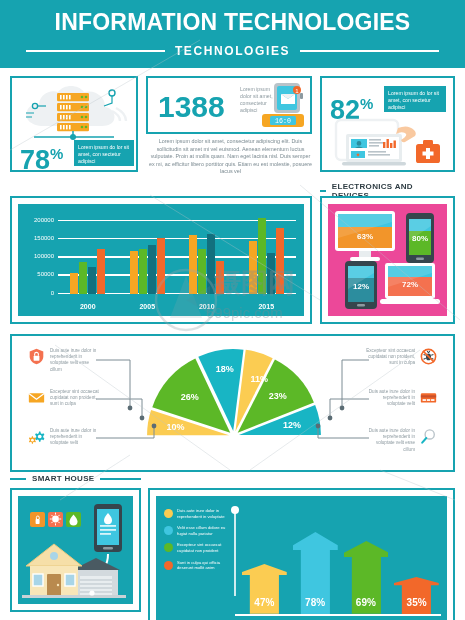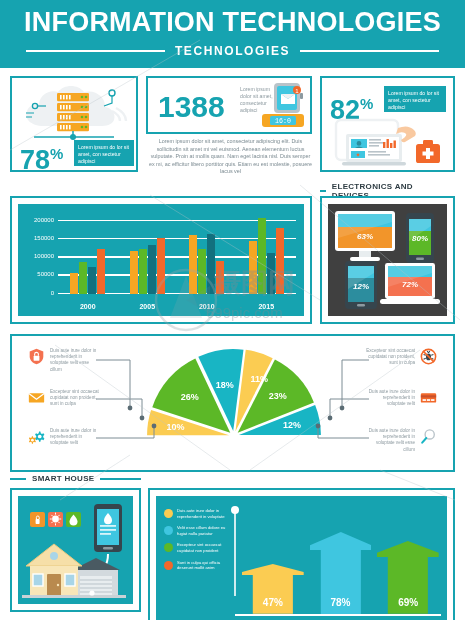--- a/index.html
+++ b/index.html
@@ -13,21 +13,21 @@
 
   
   .header {
     background: #16a3b0;
     height: 68px;
     padding-top: 7px;
     text-align: center;
   }
   .header-title {
     color: #ffffff;
-    font-size: 27px;
+    font-size: 23px;
     font-weight: bold;
     letter-spacing: 0.2px;
     line-height: 31px;
   }
   .header-sub-wrap {
     display: flex; align-items: center; justify-content: center;
     margin-top: 6px; padding: 0 26px;
   }
   .header-rule { flex: 1; height: 2px; background: #ffffff; }
   .header-sub {
@@ -84,21 +84,21 @@
   .bargroup { flex: 1; display: flex; align-items: flex-end; justify-content: center; gap: 1px; height: 100%; }
   .bar { width: 8px; }
   .xlabels {
     position: absolute; left: 40px; right: 8px; bottom: 6px;
     display: flex;
   }
   .xlabel { flex: 1; text-align: center; color: #ffffff; font-size: 7px; font-weight: bold; }
 
   
   .devpanel { left: 320px; top: 196px; width: 135px; height: 128px; }
-  .devinner { position: absolute; left: 6px; top: 6px; right: 6px; bottom: 6px; background: #404040; font-style: italic; }
+  .devinner { position: absolute; left: 6px; top: 6px; right: 6px; bottom: 6px; background: #ec4899; }
   .devpct {
     position: absolute; color: #ffffff; font-weight: bold; font-size: 8px;
     left: 0; right: 0; text-align: center;
   }
 
   
   .piepanel { left: 10px; top: 334px; width: 445px; height: 138px; }
 
   .pieitem { position: absolute; display: flex; gap: 5px; align-items: flex-start; }
   .pieitem .ptxt { font-size: 4.6px; line-height: 6.2px; color: #8d9aa0; width: 52px; }
@@ -424,21 +424,21 @@
       <path d="M 95.0615582970243 95.21782767479884 L 13.061558297024305 95.21782767479885 A 82 82 0 0 1 17.07492396082172 69.87843413605313 Z" fill="#fbcc52"></path>
       <path d="M 96.2494446518477 92.69344067338174 L 18.262810315645112 67.35404713463603 A 82 82 0 0 1 61.335542743511716 18.497622371168163 Z" fill="#5cb827"></path>
       <path d="M 99.21782767479884 91.0615582970243 L 64.30392576646287 16.865739994810724 A 82 82 0 0 1 109.49515282707179 9.708152789237118 Z" fill="#18b5c4"></path>
       <path d="M 101.47020162616153 91.22103492600834 L 111.74752677843448 9.867629418221156 A 82 82 0 0 1 138.69742260480436 18.158499942562173 Z" fill="#fbcc52"></path>
       <path d="M 103.69815547489304 92.63493743245112 L 140.92537645353588 19.572402449004954 A 82 82 0 0 1 179.93982731772968 62.448724112307545 Z" fill="#5cb827"></path>
       <path d="M 104.91143625364344 95.06309342707138 L 181.15310809648008 64.8768801069278 A 82 82 0 0 1 186.91143625364344 95.06309342707137 Z" fill="#18b5c4"></path>
     </svg>
   <div id="pielabels">
       <div class="slicelabel" style="left: 163.608px; top: 90.7516px;">10%</div>
       <div class="slicelabel" style="left: 177.653px; top: 60.9032px;">26%</div>
-      <div class="slicelabel" style="left: 212.752px; top: 49px;">18%</div>
+      <div class="slicelabel" style="left: 212.752px; top: 33px;">18%</div>
       <div class="slicelabel" style="left: 239.384px; top: 43.4935px; margin-left: 8px;">11%</div>
       <div class="slicelabel" style="left: 265.727px; top: 60.2115px;">23%</div>
       <div class="slicelabel" style="left: 280.073px; top: 88.922px;">12%</div>
     </div>
 
   <svg style="position:absolute;left:0;top:0" width="441" height="134" viewBox="0 0 441 134">
     <g stroke="#7c8c94" stroke-width="1" fill="none">
       <path d="M84 24 H118 V72"></path>
       <path d="M84 63 H130 V82"></path>
       <path d="M84 102 H142 V90"></path>
@@ -535,20 +535,23 @@
     <div id="housebars" style="position:absolute;left:86px;right:8px;top:8px;bottom:14px;display:flex;align-items:flex-end;gap:6px">
         <div style="flex: 1 1 0%; position: relative; height: 45.12%;"><svg width="100%" height="100%" viewBox="0 0 40 100" preserveAspectRatio="none">
             <path d="M20 0 L40 16 L40 22 L33 22 L33 100 L7 100 L7 22 L0 22 L0 16 Z" fill="#fbcc52" vector-effect="non-scaling-stroke"></path>
           </svg><div class="housepct">47%</div></div>
         <div style="flex: 1 1 0%; position: relative; height: 74.88%;"><svg width="100%" height="100%" viewBox="0 0 40 100" preserveAspectRatio="none">
             <path d="M20 0 L40 16 L40 22 L33 22 L33 100 L7 100 L7 22 L0 22 L0 16 Z" fill="#3fc6e0" vector-effect="non-scaling-stroke"></path>
           </svg><div class="housepct">78%</div></div>
         <div style="flex: 1 1 0%; position: relative; height: 66.24%;"><svg width="100%" height="100%" viewBox="0 0 40 100" preserveAspectRatio="none">
             <path d="M20 0 L40 16 L40 22 L33 22 L33 100 L7 100 L7 22 L0 22 L0 16 Z" fill="#5cb827" vector-effect="non-scaling-stroke"></path>
           </svg><div class="housepct">69%</div></div>
+        <div style="flex: 1 1 0%; position: relative; height: 33.6%;"><svg width="100%" height="100%" viewBox="0 0 40 100" preserveAspectRatio="none">
+            <path d="M20 0 L40 16 L40 22 L33 22 L33 100 L7 100 L7 22 L0 22 L0 16 Z" fill="#f2682a" vector-effect="non-scaling-stroke"></path>
+          </svg><div class="housepct">35%</div></div>
       </div>
     <div style="position:absolute;left:79px;right:6px;bottom:12px;height:1.6px;background:#ffffff"></div>
   </div>
 </div>
 
 <svg class="wm" viewBox="0 0 465 620">
   <g stroke="#b9c3c9" stroke-width="0.7" opacity="0.5" fill="none">
     <path d="M10 150 L200 40"></path>
     <path d="M150 195 L320 300"></path>
     <path d="M300 185 L460 320"></path>

